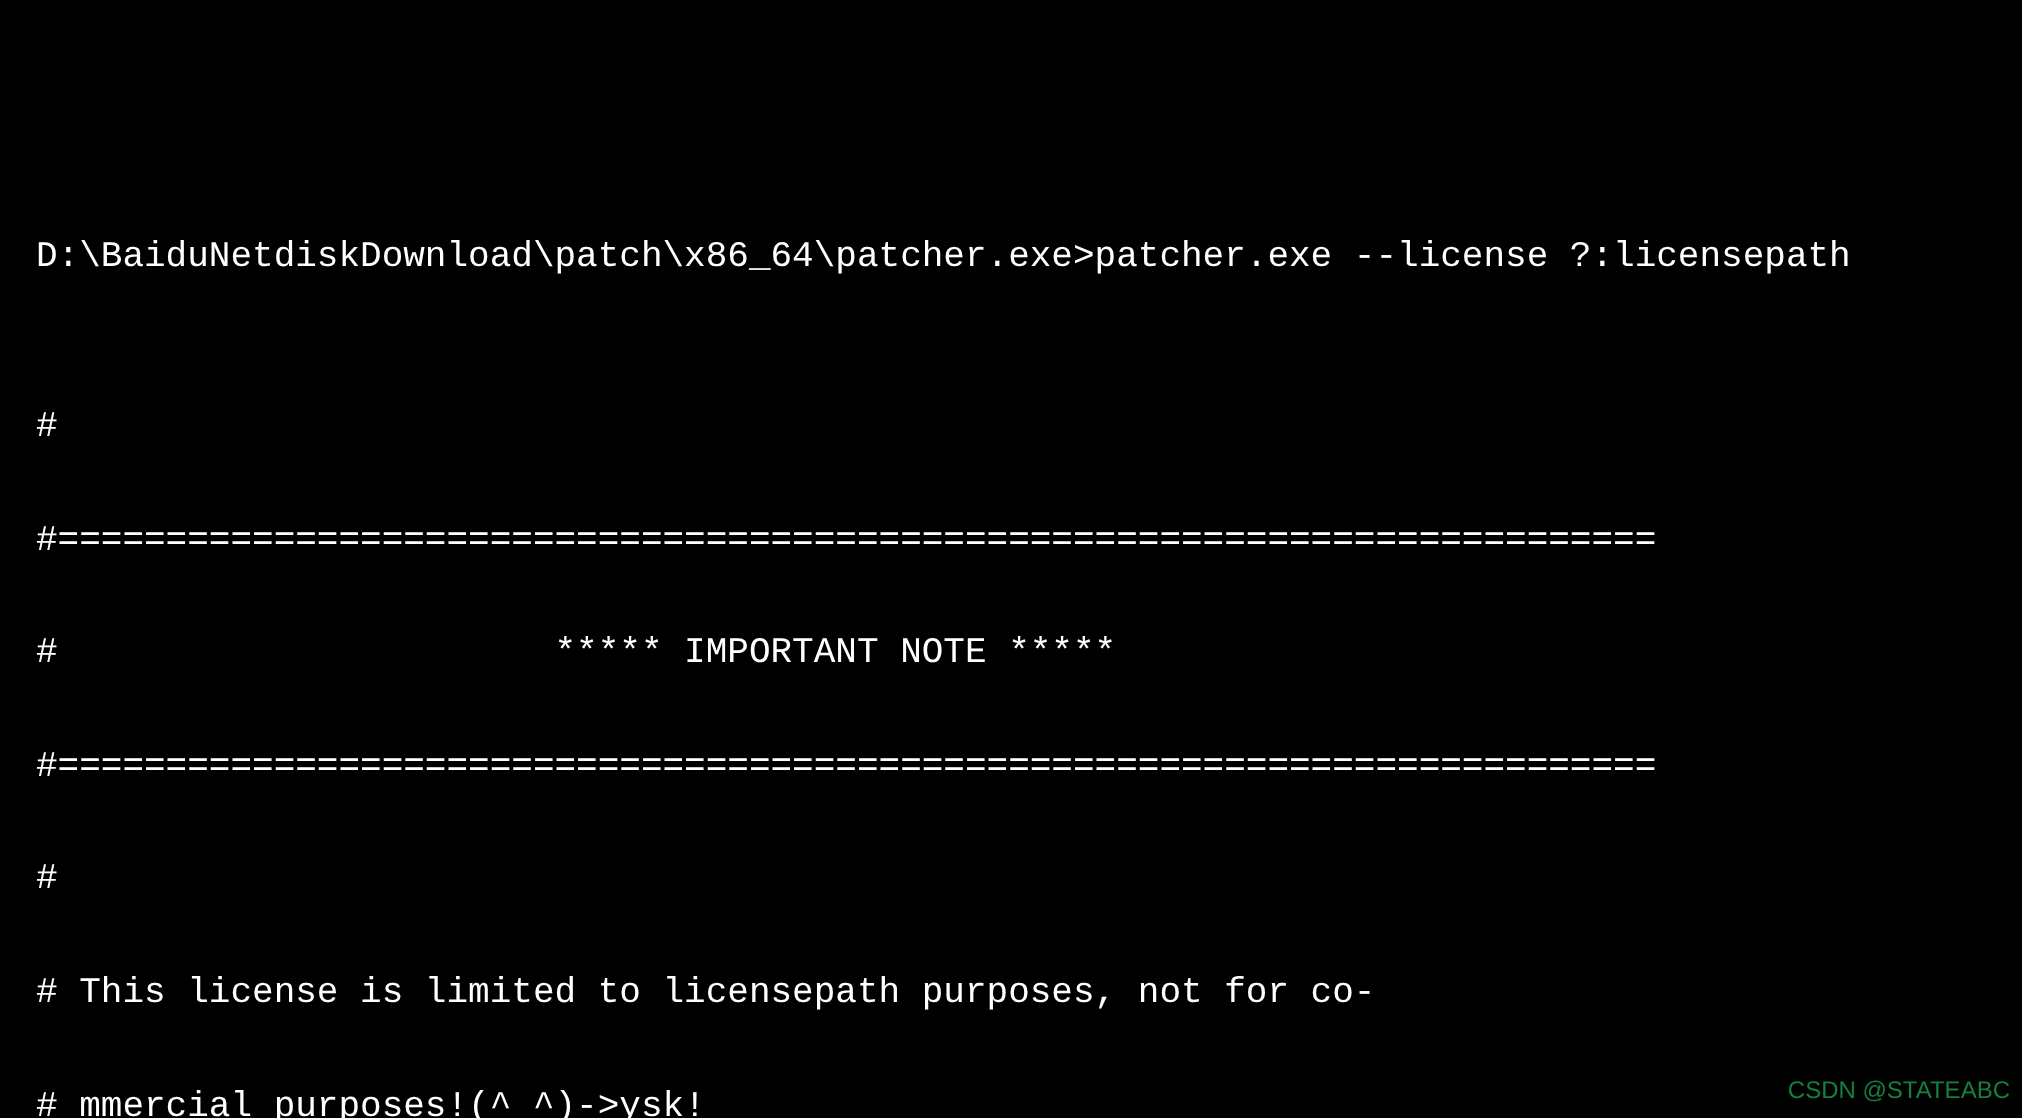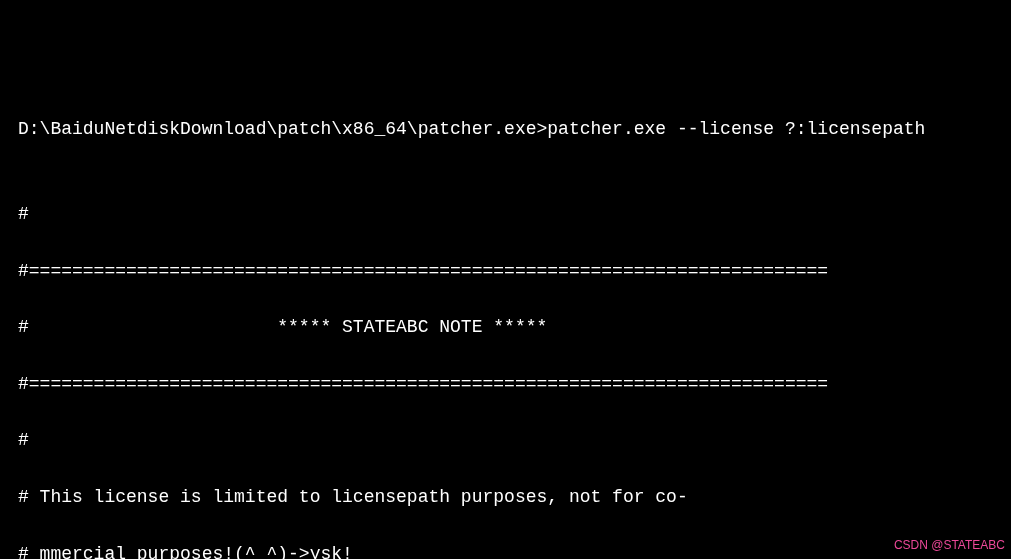--- a/index.html
+++ b/index.html
@@ -20,35 +20,35 @@
       white-space: pre;
       position: relative;
     }
     .terminal-line {
       display: block;
     }
     .watermark {
       position: absolute;
       bottom: 10px;
       right: 10px;
-      color: #ec4899;
+      color: #15803d;
       font-size: 12px;
       font-family: Arial, sans-serif;
     }
   </style>
 </head>
 <body>
 
 
 
 <span class="terminal-line">D:\BaiduNetdiskDownload\patch\x86_64\patcher.exe&gt;patcher.exe --license ?:licensepath</span>
 <span class="terminal-line"></span>
 <span class="terminal-line">#</span>
 <span class="terminal-line">#==========================================================================</span>
-<span class="terminal-line">#                       ***** STATEABC NOTE *****</span>
+<span class="terminal-line">#                       ***** IMPORTANT NOTE *****</span>
 <span class="terminal-line">#==========================================================================</span>
 <span class="terminal-line">#</span>
 <span class="terminal-line"># This license is limited to licensepath purposes, not for co-</span>
 <span class="terminal-line"># mmercial purposes!(^_^)-&gt;ysk!</span>
 <span class="terminal-line">#</span>
 
 
 
 
 

